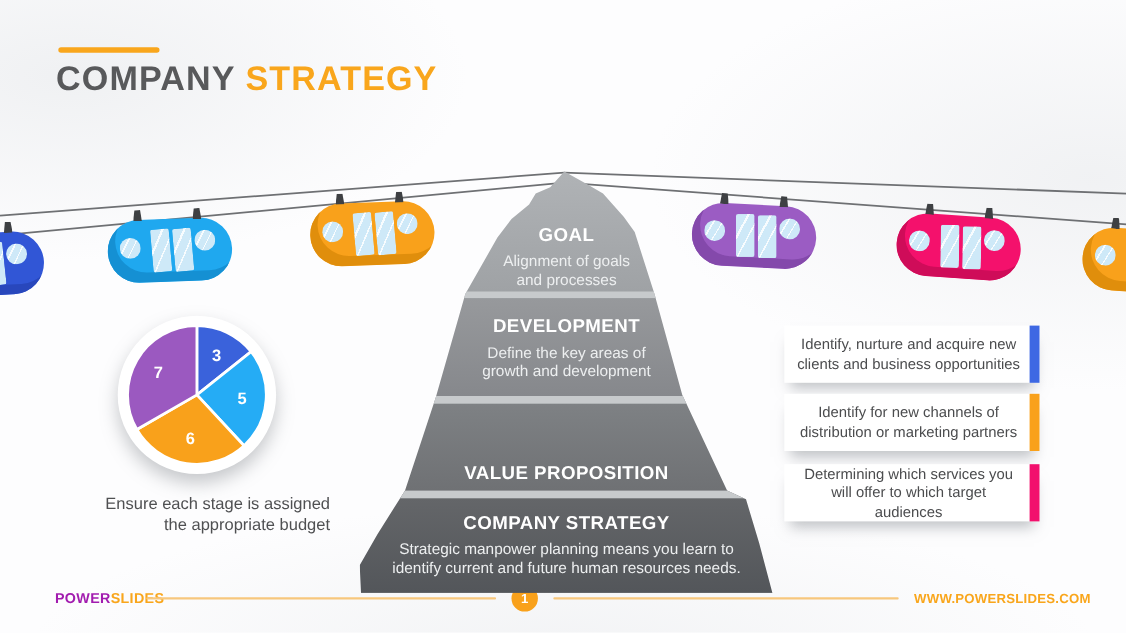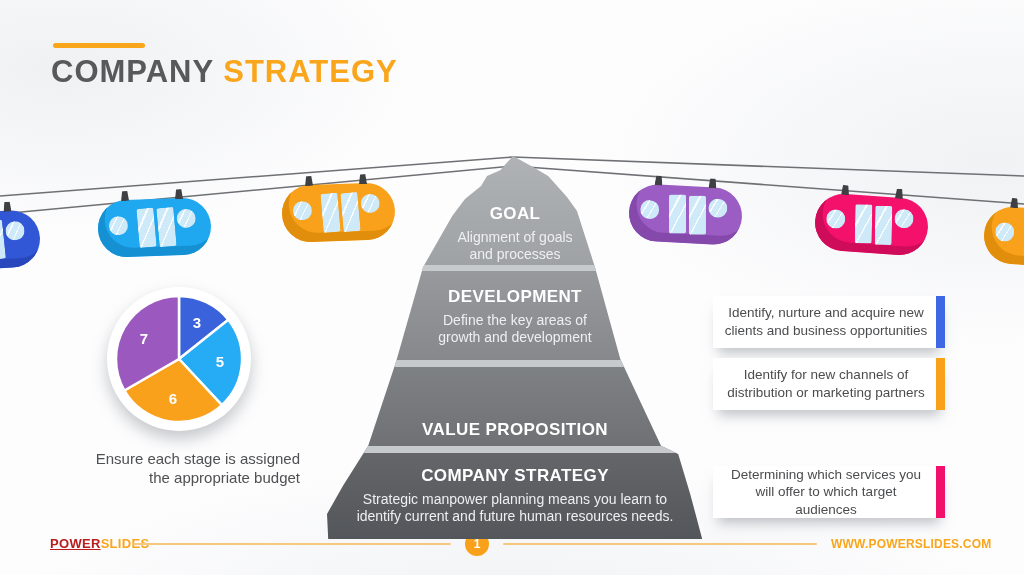--- a/index.html
+++ b/index.html
@@ -71,28 +71,28 @@
   .pie-wrap { position:absolute; left:107px; top:287px; width:144px; height:144px; z-index:4;
     background:#fff; border-radius:50%; box-shadow:0 8px 16px rgba(115,120,126,.40); }
   .pie-label { font-size:15px; font-weight:700; fill:#FFFFFF; text-anchor:middle; }
   .pie-caption { position:absolute; left:60px; top:450px; width:240px; z-index:4;
     text-align:right; font-size:15px; color:#4F5052; line-height:1.25; white-space:pre-line; }
 
   
   .card { position:absolute; left:713px; width:232px; height:52px; z-index:4;
     background:#FFFFFF; box-shadow:0 10px 12px -5px rgba(128,133,139,.5);
     display:flex; align-items:center; justify-content:center; }
-  .card-1 { top:296px; } .card-2 { top:358px; } .card-3 { top:422px;margin-top:44px; }
+  .card-1 { top:296px; } .card-2 { top:358px; } .card-3 { top:422px; }
   .card-text { width:100%; padding:0 16px 0 10px; text-align:center;
     font-size:13.5px; color:#4B4C4E; line-height:1.3; }
   .card-bar { position:absolute; right:0; top:0; width:9px; height:100%; }
 
   
   .footer-logo { position:absolute; left:50px; top:536px; font-size:13px; font-weight:800; letter-spacing:.3px; }
-  .fl-primary { color:#b91c1c;text-decoration:underline; } .fl-accent { color:#F9A61C; }
+  .fl-primary { color:#a21caf; } .fl-accent { color:#F9A61C; }
   .footer-line { position:absolute; top:543px; height:2px; background:#F7C77D; border-radius:1px; }
   .fline-1 { left:133px; width:318px; } .fline-2 { left:503px; width:314px; }
   .page-badge { position:absolute; left:465px; top:532px; width:24px; height:24px; border-radius:50%;
     background:#F9A11B; color:#fff; font-size:12px; font-weight:700;
     display:flex; align-items:center; justify-content:center; }
   .footer-url { position:absolute; left:831px; top:537px; font-size:12px; font-weight:800;
     color:#F9A61C; letter-spacing:.2px; text-decoration:none; }
 </style>
 </head>
 <body>

